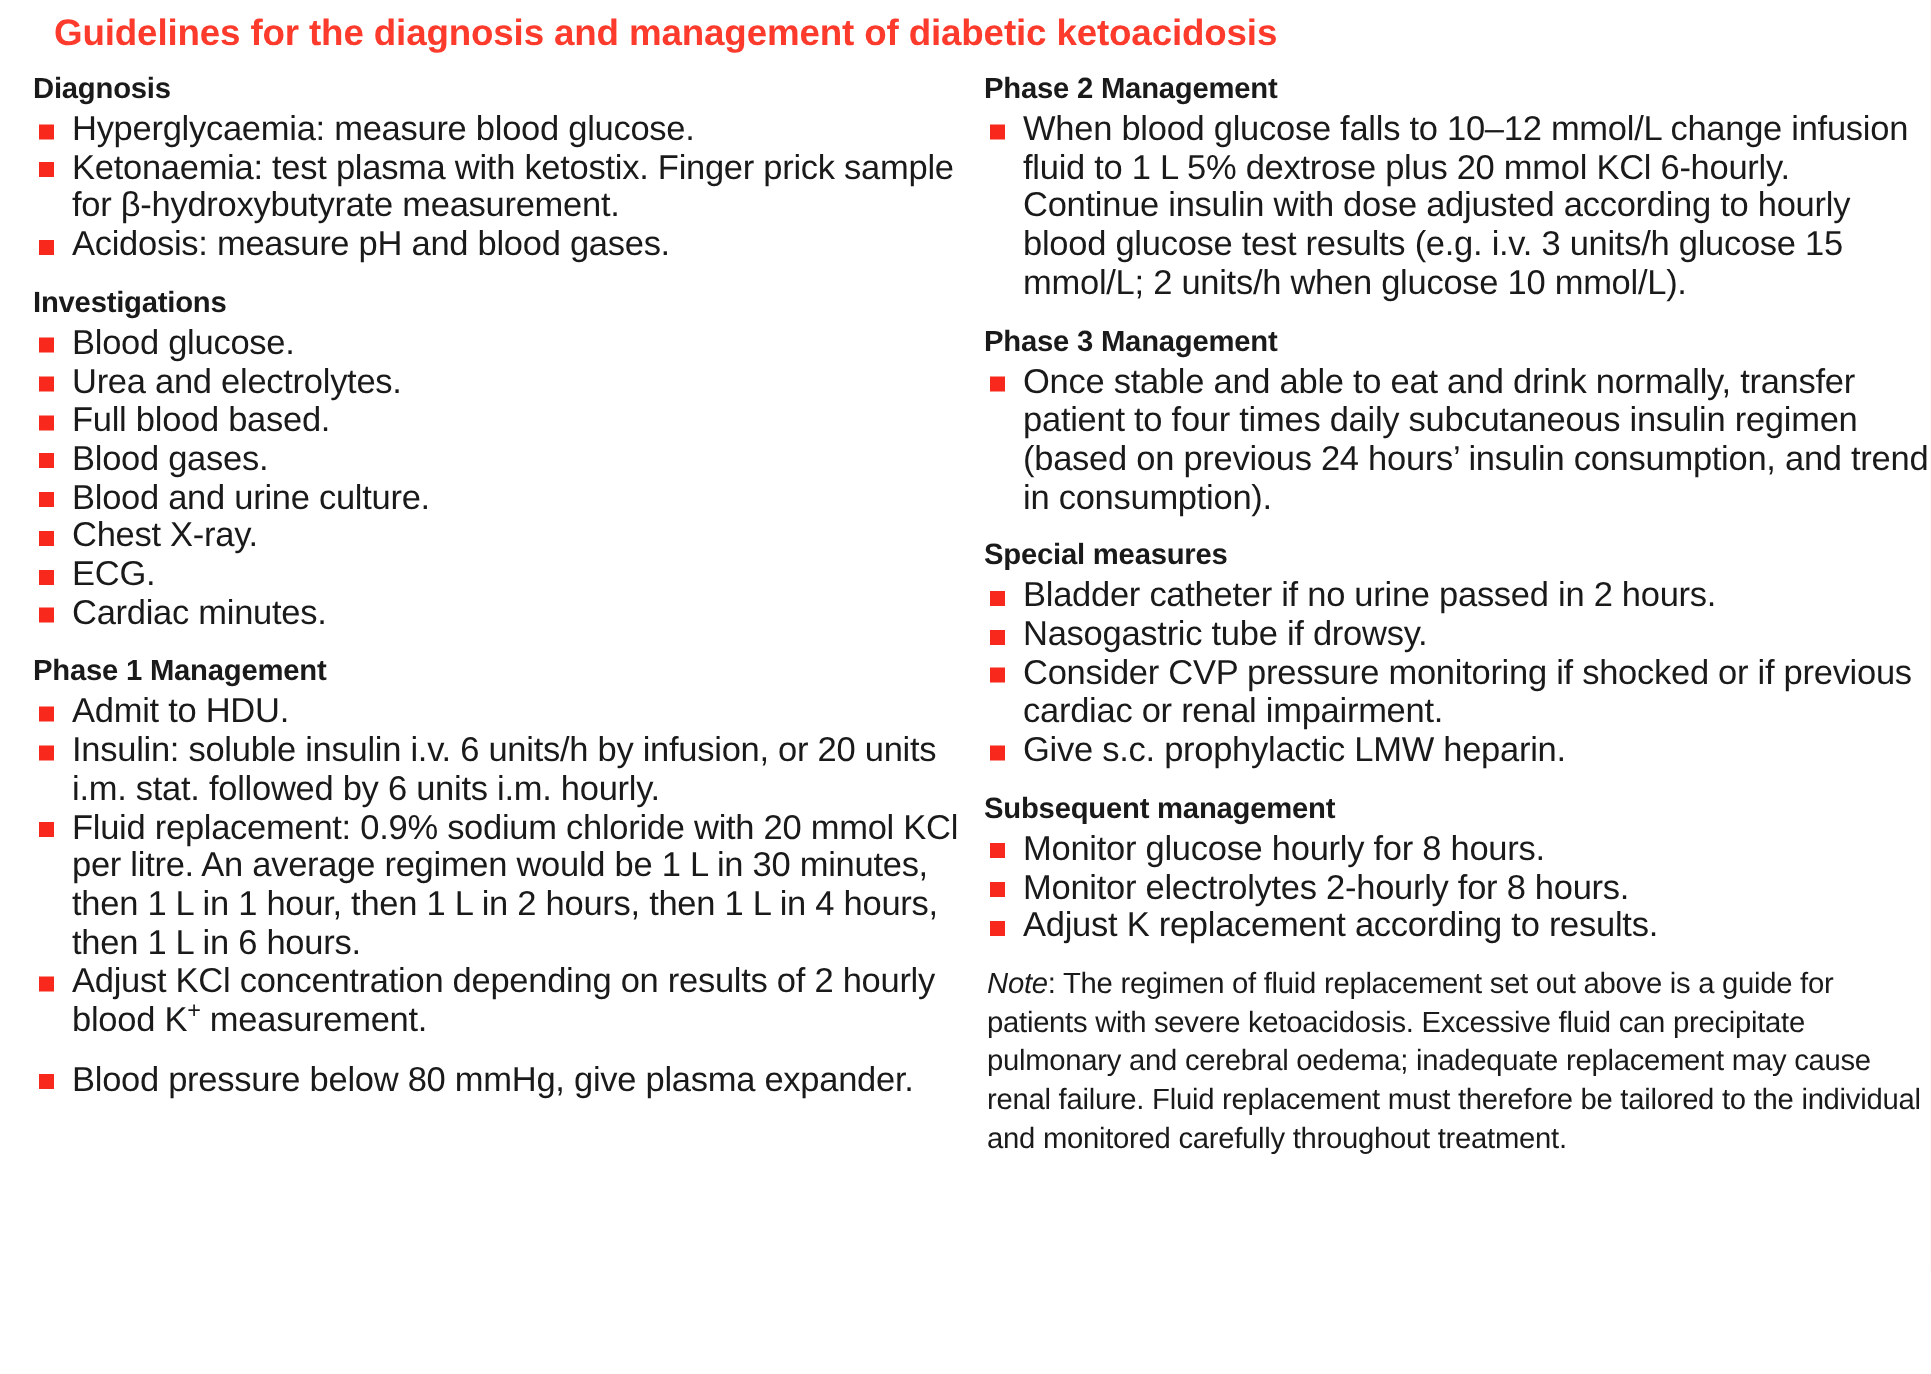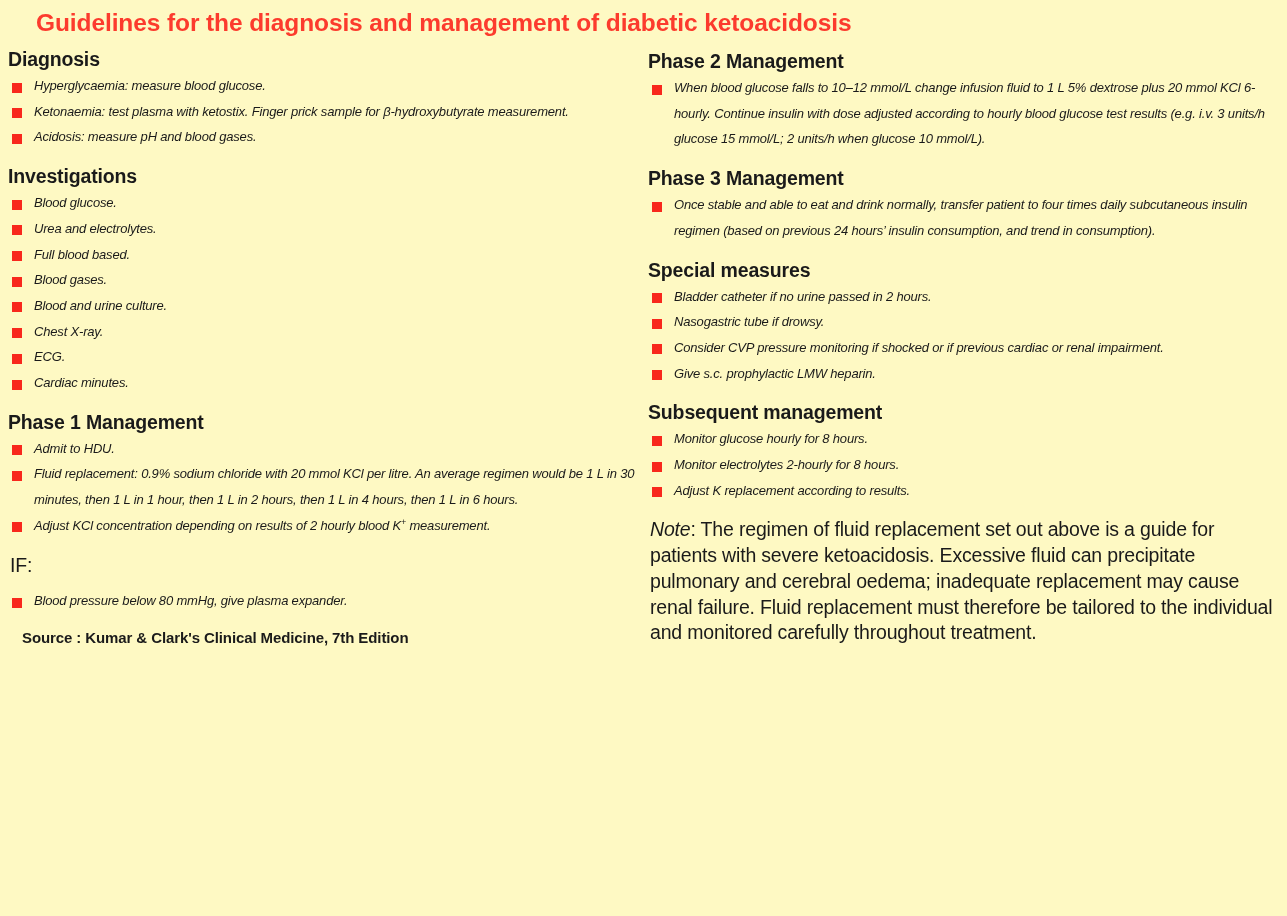--- a/index.html
+++ b/index.html
@@ -11,36 +11,37 @@
     height: 916px;
     background: #FDE3DA;
     font-family: "Liberation Sans", sans-serif;
     color: #1a1a1a;
     overflow: hidden;
   }
   .page {
     position: relative;
     width: 1287px;
     height: 916px;
-    background: #fef9c3;
+    background: #ffffff;
     box-sizing: border-box;
   }
   .title {
     color: #FC3B2D;
     font-weight: bold;
     font-size: 24.5px;
     letter-spacing: -0.1px;
     padding: 8px 0 0 36px;
     line-height: 30px;
     white-space: nowrap;
   }
   .columns {
     display: flex;
-    align-items: center;
+    align-items: flex-start;
     padding-top: 9px;
+    margin-left: 14px;
   }
   .col-left {
     width: 640px;
     padding-left: 8px;
     box-sizing: border-box;
   }
   .col-right {
     width: 645px;
     padding-left: 8px;
     box-sizing: border-box;
@@ -59,25 +60,24 @@
     margin-bottom: 0;
   }
   ul.bullets {
     list-style: none;
     margin: 0;
     padding: 0;
   }
   ul.bullets > li {
     position: relative;
     padding-left: 26px;
-    font-size: 13px;
+    font-size: 23px;
     line-height: 25.7px;
     letter-spacing: -0.18px;
     margin: 0;
-    font-style: italic;
   }
   ul.bullets > li::before {
     content: "";
     position: absolute;
     left: 4px;
     top: 9.5px;
     width: 10px;
     height: 10px;
     background: #F8281C;
   }
@@ -140,33 +140,32 @@
           <li>Chest X-ray.</li>
           <li>ECG.</li>
           <li>Cardiac minutes.</li>
         </ul>
       </div>
 
       <div class="section">
         <h2 class="section-heading">Phase 1 Management</h2>
         <ul class="bullets">
           <li>Admit to HDU.</li>
+          <li>Insulin: soluble insulin i.v. 6 units/h by infusion, or 20 units i.m. stat. followed by 6 units i.m. hourly.</li>
           <li>Fluid replacement: 0.9% sodium chloride with 20 mmol KCl per litre. An average regimen would be 1 L in 30 minutes, then 1 L in 1 hour, then 1 L in 2 hours, then 1 L in 4 hours, then 1 L in 6 hours.</li>
           <li><span>Adjust KCl concentration depending on results of 2 hourly blood K</span><sup>+</sup><span> measurement.</span></li>
         </ul>
       </div>
 
       <div class="section">
-        <p class="plain-line">IF:</p>
         <ul class="bullets">
           <li>Blood pressure below 80 mmHg, give plasma expander.</li>
         </ul>
       </div>
 
-      <div class="source">Source : Kumar &amp; Clark's Clinical Medicine, 7th Edition</div>
 
     </div>
 
     <div class="col-right">
 
       <div class="section">
         <h2 class="section-heading">Phase 2 Management</h2>
         <ul class="bullets">
           <li>When blood glucose falls to 10–12 mmol/L change infusion fluid to 1 L 5% dextrose plus 20 mmol KCl 6-hourly. Continue insulin with dose adjusted according to hourly blood glucose test results (e.g. i.v. 3 units/h glucose 15 mmol/L; 2 units/h when glucose 10 mmol/L).</li>
         </ul>

